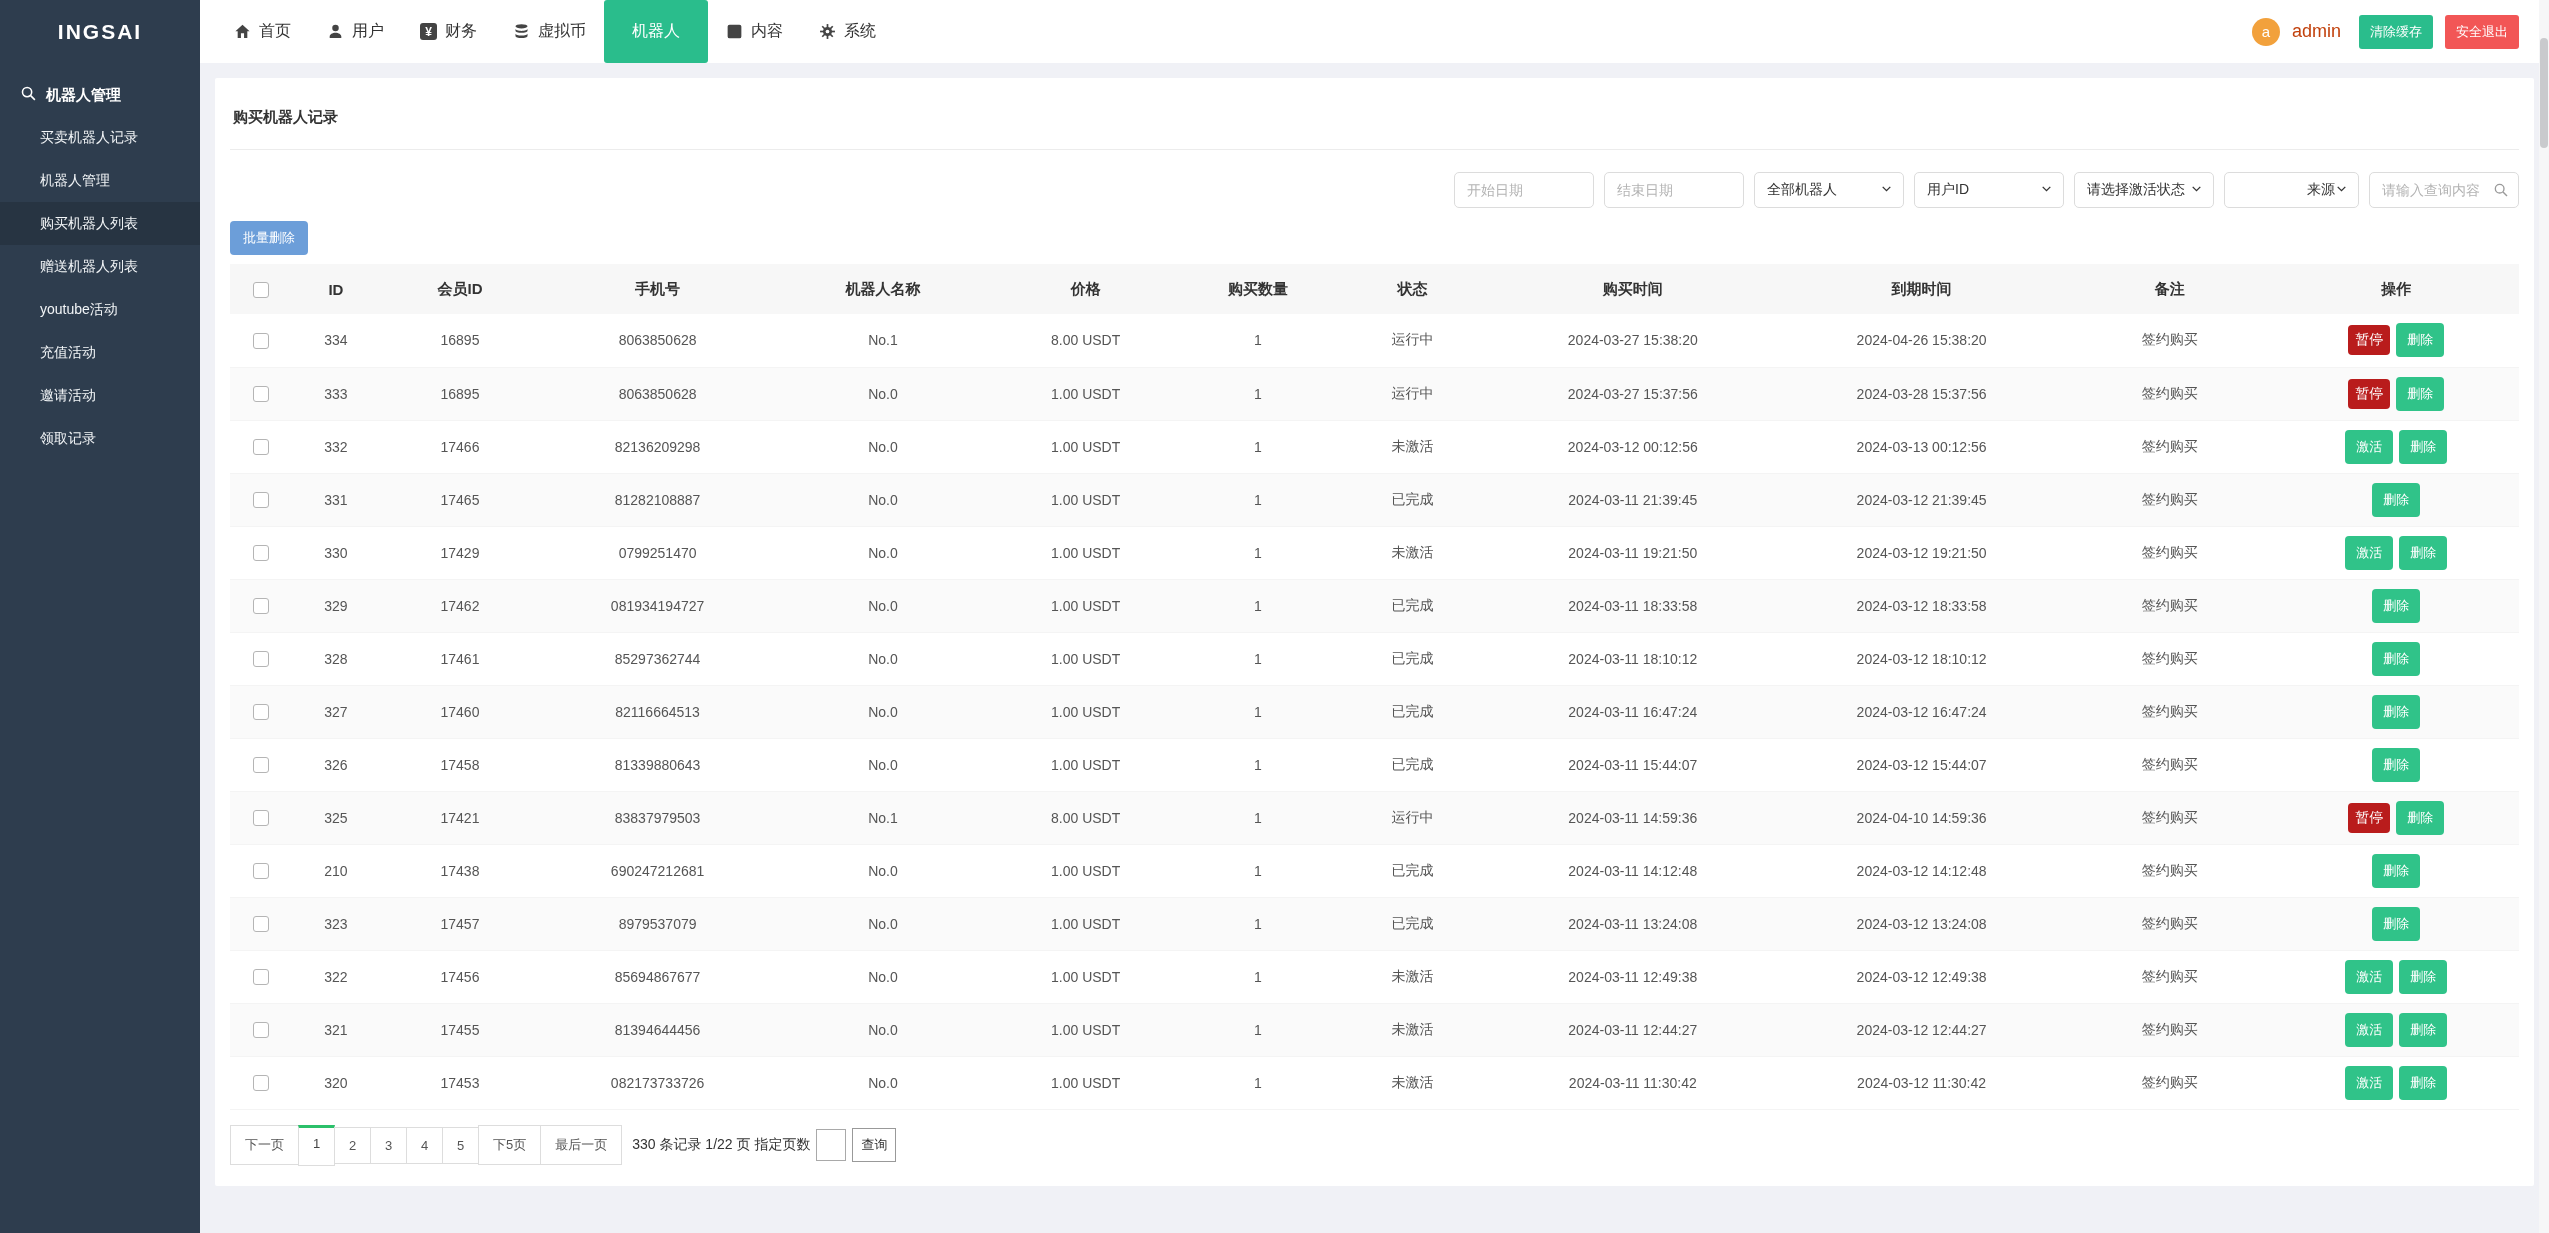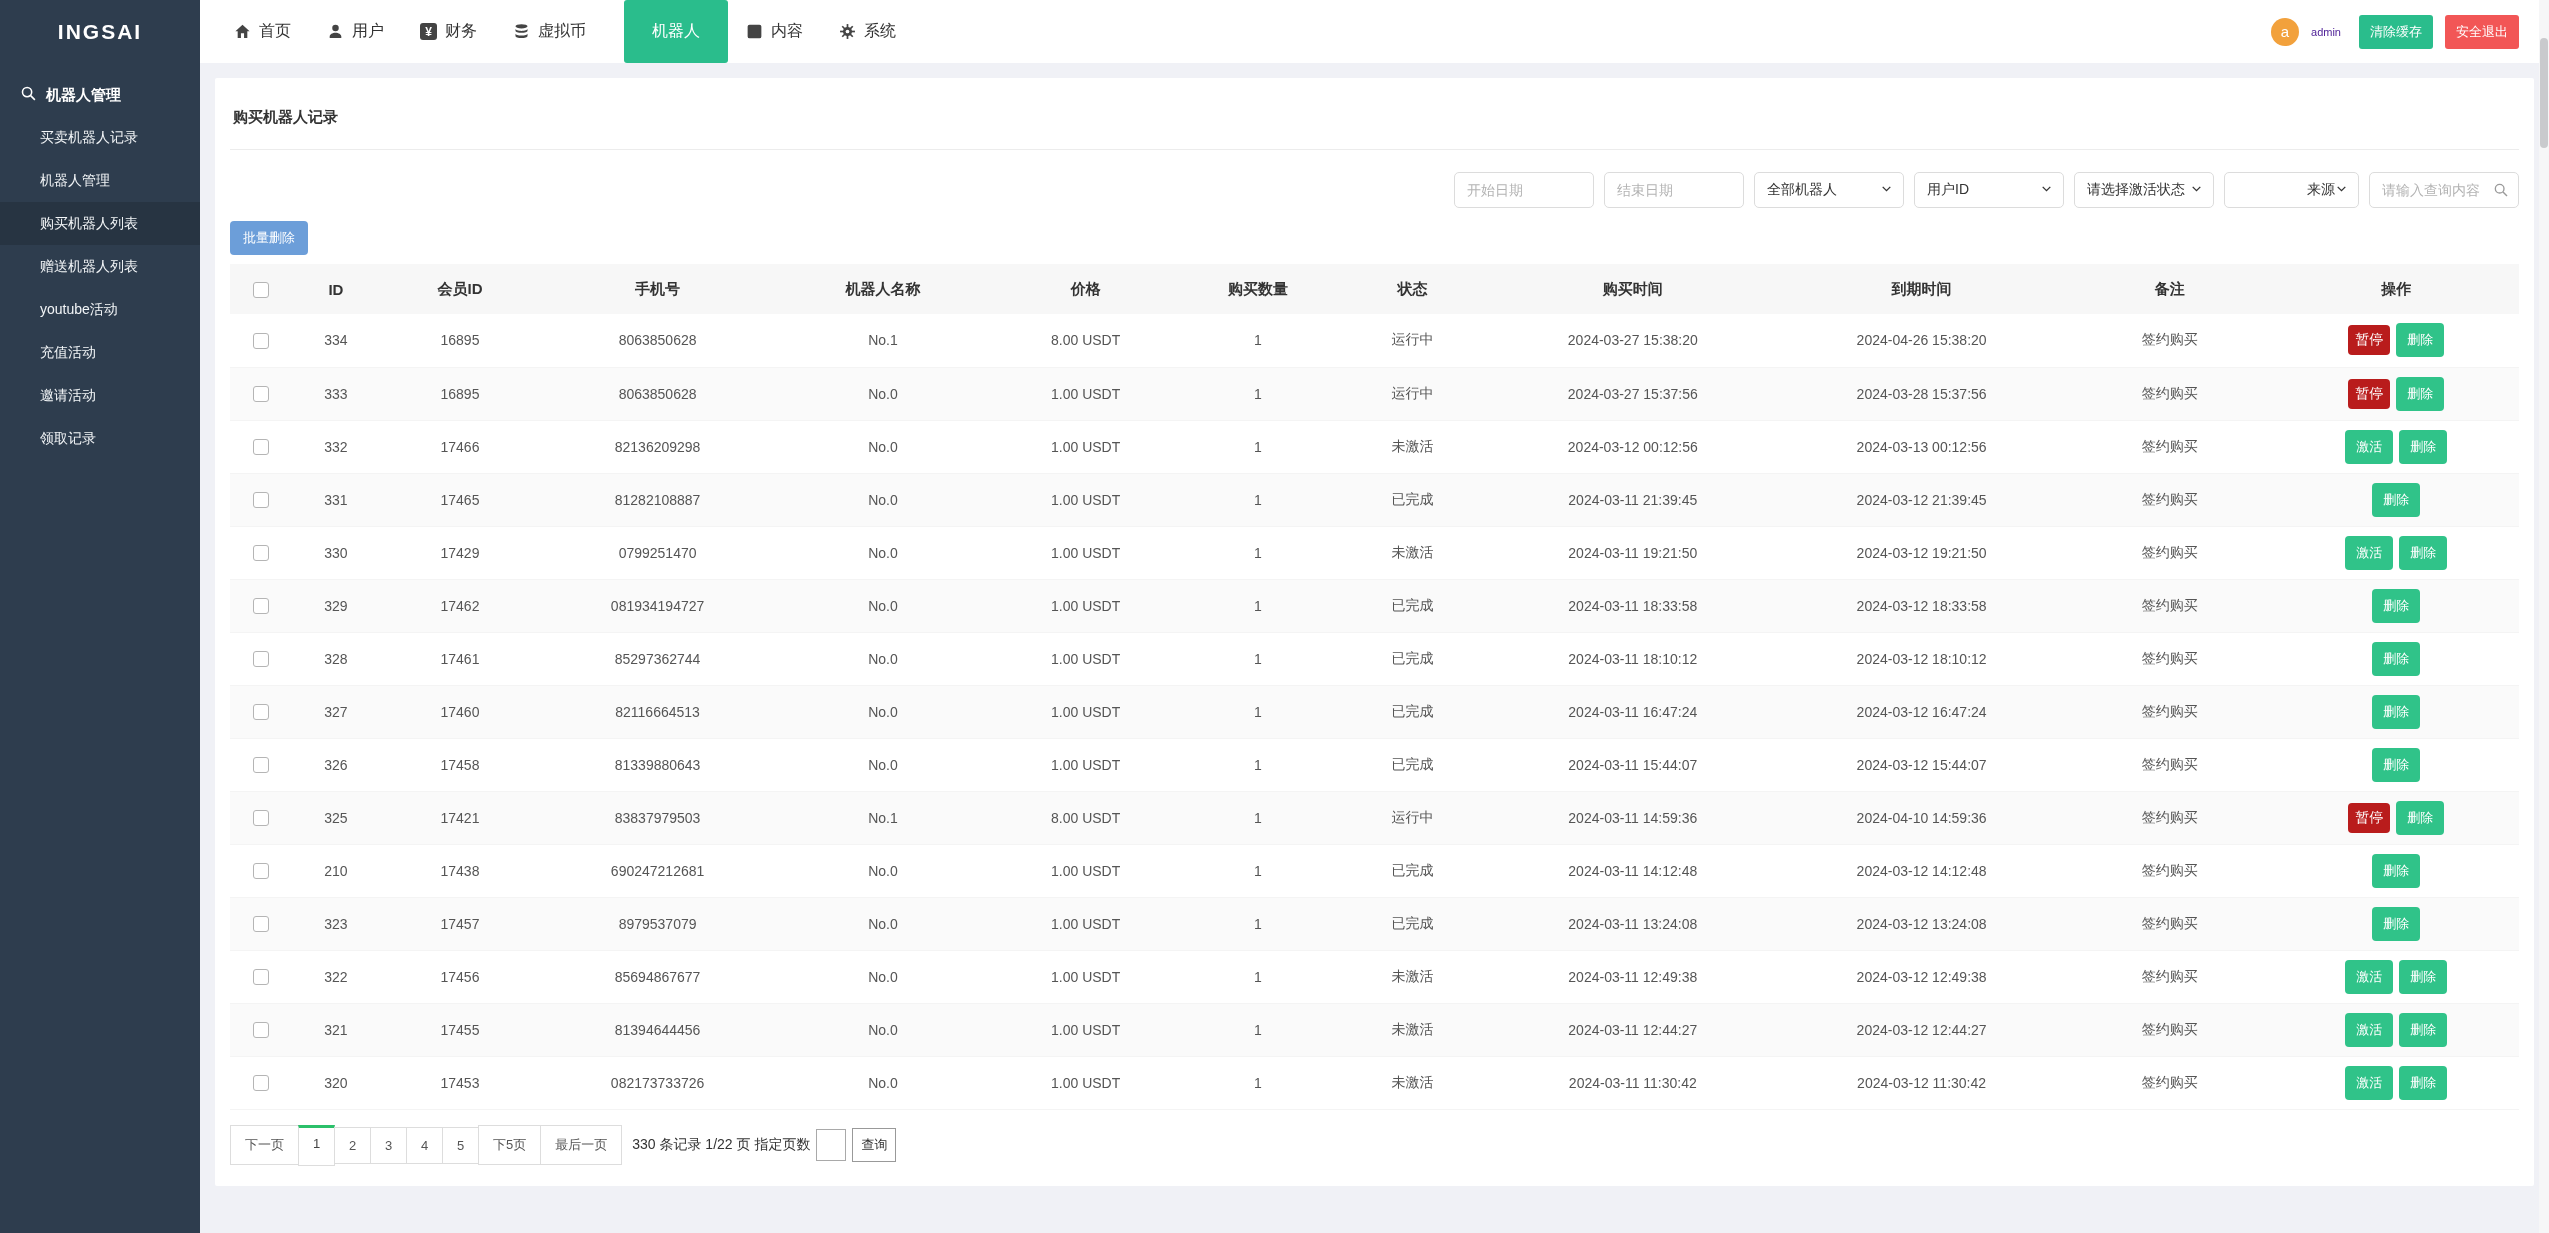--- a/index.html
+++ b/index.html
@@ -18,29 +18,29 @@
   .menu-item { height:43px; line-height:43px; padding-left:40px; color:#f2f5f7; font-size:14px; cursor:pointer; }
   .menu-item.active { background:#273442; }
 
   
   .main { flex:1; display:flex; flex-direction:column; background:#f0f1f6; height:100%; }
   .navbar { height:63px; min-height:63px; background:#fff; display:flex; align-items:center;
             justify-content:space-between; padding-left:16px; }
   .nav-items { display:flex; align-items:center; height:100%; }
   .nav-item { display:flex; align-items:center; gap:8px; padding:0 18px; font-size:16px;
               color:#333; height:100%; cursor:pointer; }
-  .nav-item.active { background:#2abd8c; color:#fff; padding:0 28px; border-radius:3px;margin-left:20px; }
+  .nav-item.active { background:#2abd8c; color:#fff; padding:0 28px; border-radius:3px; }
   .nav-icon { display:flex; align-items:center; }
   .nav-icon svg { width:17px; height:17px; fill:#444; }
   .yen-icon { width:17px; height:17px; background:#444; color:#fff; border-radius:3px; font-size:12px;
               display:flex; align-items:center; justify-content:center; font-weight:bold; }
   .nav-right { display:flex; align-items:center; gap:12px; padding-right:30px; }
   .avatar { width:28px; height:28px; border-radius:50%; background:#f2a13c; color:#fff; display:flex;
             align-items:center; justify-content:center; font-size:15px; }
-  .admin-name { font-size:11px; color:#4c1d95; margin-right:6px; }
+  .admin-name { font-size:18px; color:#c2410c; margin-right:6px; }
   .btn-top { color:#fff; font-size:13px; padding:8px 11px; border-radius:3px; border:none;
              cursor:pointer; font-family:inherit; }
   .btn-cache { background:#2abd8c; }
   .btn-logout { background:#f25656; }
 
   
   .content { flex:1; padding:15px; }
   .panel { background:#fff; border-radius:2px; padding:0 15px 20px 15px; min-height:1100px; }
   .panel-head { padding:30px 3px 22px 3px; border-bottom:1px solid #ececec; font-size:15px;
                 font-weight:bold; color:#333; }

